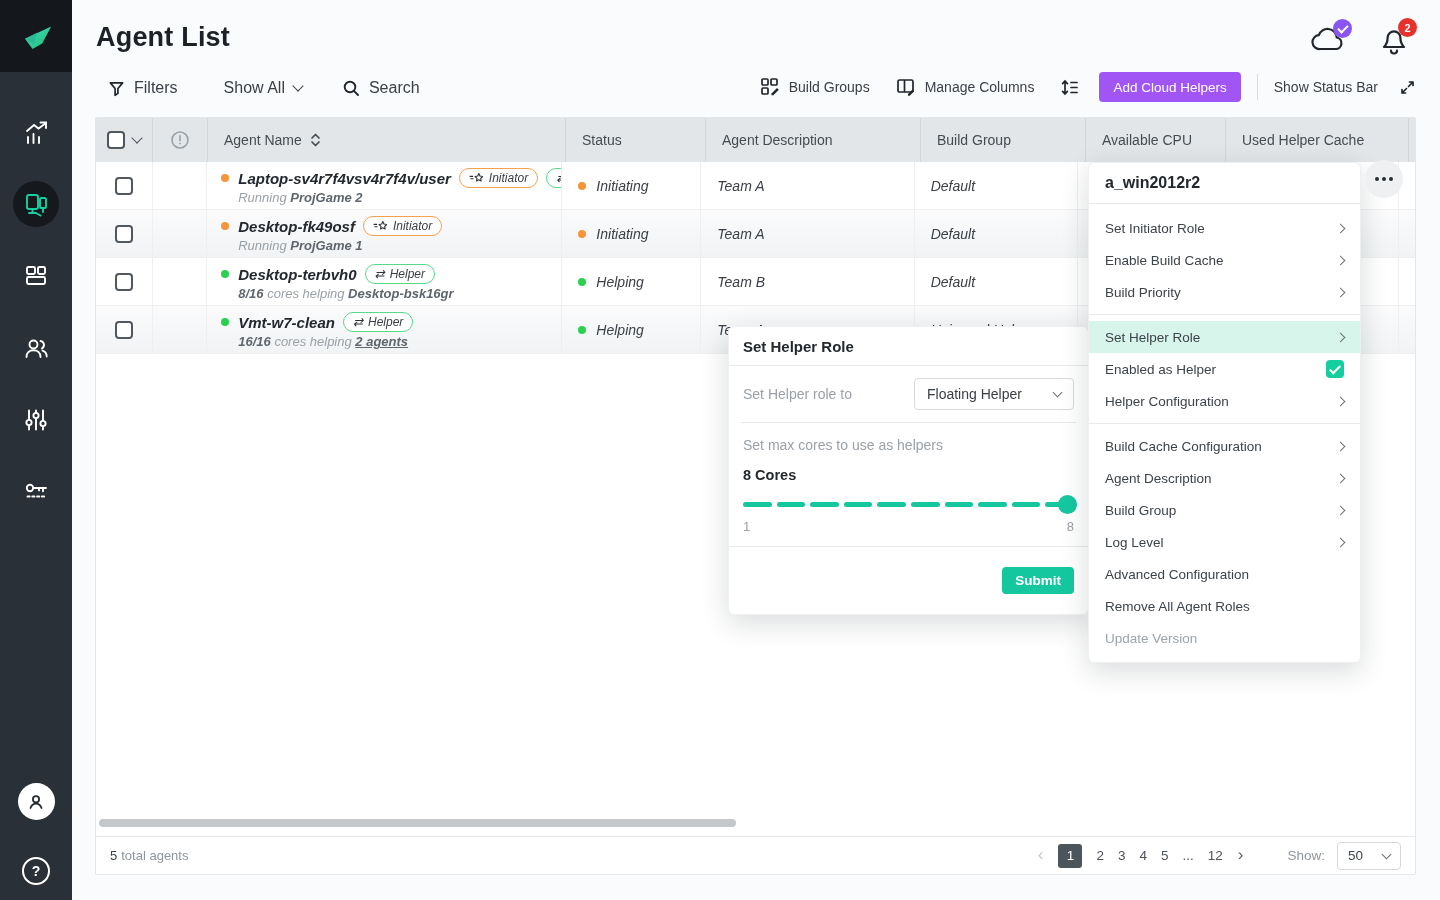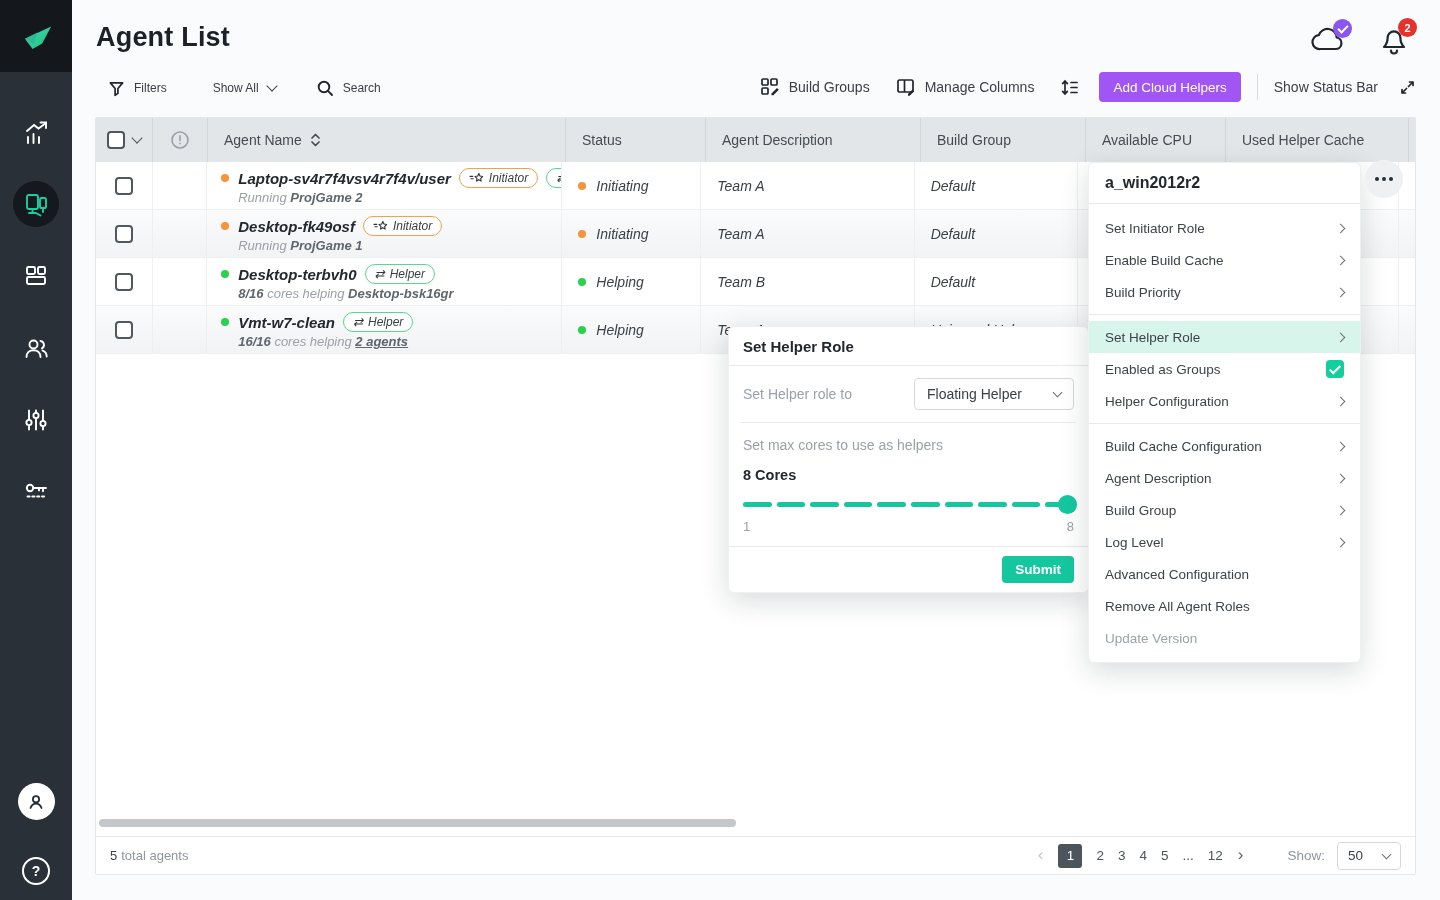--- a/index.html
+++ b/index.html
@@ -25,21 +25,21 @@
   
   .page-title { position:absolute; left:96px; top:22px; font-size:27px; font-weight:700; color:#1c2127; letter-spacing:.2px; }
   .top-icon { position:absolute; cursor:pointer; }
   .icon-cloud { left:1310px; top:24px; }
   .icon-bell  { left:1379px; top:24px; }
   .badge-check { position:absolute; right:-6px; top:-5px; width:19px; height:19px; border-radius:50%; background:#8a55f0; display:flex; align-items:center; justify-content:center; }
   .badge-check::after { content:''; width:4px; height:8px; border:solid #fff; border-width:0 2px 2px 0; transform:rotate(45deg); margin-top:-2px; }
   .badge-count { position:absolute; right:-8px; top:-6px; min-width:19px; height:19px; border-radius:10px; background:#e5322d; color:#fff; font-size:11px; font-weight:700; display:flex; align-items:center; justify-content:center; }
 
   
-  .toolbar-left { position:absolute; left:108px; top:73px; height:30px; display:flex; align-items:center; font-size:12px; color:#3a4046; }
+  .toolbar-left { position:absolute; left:108px; top:73px; height:30px; display:flex; align-items:center; font-size:16px; color:#3a4046; }
   .tool-item { display:flex; align-items:center; gap:9px; cursor:pointer; }
   .ml46 { margin-left:46px; } .ml40 { margin-left:40px;align-items:center; }
   .toolbar-right { position:absolute; right:24px; top:72px; height:30px; display:flex; align-items:center; font-size:14px; color:#3a4046; }
   .chev-down { width:8px; height:8px; border-right:1.7px solid #3f464d; border-bottom:1.7px solid #3f464d; transform:rotate(45deg); margin-top:-4px; }
   .btn-purple { height:30px; background:#a155f5; color:#fff; border:none; border-radius:4px; font-size:13.5px; font-family:inherit; padding:0 14px; cursor:pointer; }
   .v-div { width:1px; height:26px; background:#d9dcdf; }
   .g16 { margin-left:16px; } .g20 { margin-left:20px; } .g26 { margin-left:26px;text-align:right; } .g12 { margin-left:12px; }
 
   
   .panel { position:absolute; left:95px; top:117px; width:1321px; height:758px; background:#fff; border:1px solid #e4e7e9; border-radius:2px; }
@@ -109,21 +109,21 @@
   .muted { font-size:14px; color:#9aa1a8; }
   .role-select { width:160px; height:32px; padding:0 12px; font-size:14px; color:#3a4046; }
   .dlg-sep { height:1px; background:#e7e9eb; margin:0 12px; }
   .dlg-body { padding:14px 14px 12px; }
   .cores-val { font-size:14.5px; font-weight:700; color:#23282e; margin-top:14px; }
   .slider { position:relative; margin-top:12px; height:19px; display:flex; align-items:center; }
   .slider-track { display:flex; gap:5px; width:100%; }
   .seg { flex:1; height:5px; background:#14c79e; border-radius:2.5px; }
   .slider-thumb { position:absolute; right:-3px; top:0; width:19px; height:19px; border-radius:50%; background:#14c79e; cursor:grab; }
   .minmax { display:flex; justify-content:space-between; font-size:13px; color:#9aa1a8; margin-top:5px; }
-  .dlg-footer { border-top:1px solid #e7e9eb; padding:9px 14px; display:flex; justify-content:flex-end; }
+  .dlg-footer { border-top:1px solid #e7e9eb; padding:20px 14px; display:flex; justify-content:flex-end; }
   .btn-submit { background:#14c79e; color:#fff; border:none; border-radius:4px; font-family:inherit; font-size:13.5px; font-weight:700; padding:6px 13px; cursor:pointer; }
 
   
   .ellipsis-btn { position:absolute; left:1365px; top:160px; width:38px; height:38px; border-radius:50%; background:#eef0f2; display:flex; align-items:center; justify-content:center; gap:3px; z-index:50; cursor:pointer; }
   .edot { width:4px; height:4px; border-radius:50%; background:#272d33; }
 </style>
 </head>
 <body>
 
 <aside class="sidebar">
@@ -574,21 +574,21 @@
   <div class="mi">
       <span>Build Priority</span>
       <span class="mi-chev"></span>
     </div>
   <div class="menu-sep"></div>
   <div class="mi mi-highlight">
       <span>Set Helper Role</span>
       <span class="mi-chev"></span>
     </div>
   <div class="mi">
-      <span>Enabled as Groups</span>
+      <span>Enabled as Helper</span>
       <span class="mini-check"></span>
     </div>
   <div class="mi">
       <span>Helper Configuration</span>
       <span class="mi-chev"></span>
     </div>
   <div class="menu-sep"></div>
   <div class="mi">
       <span>Build Cache Configuration</span>
       <span class="mi-chev"></span>

